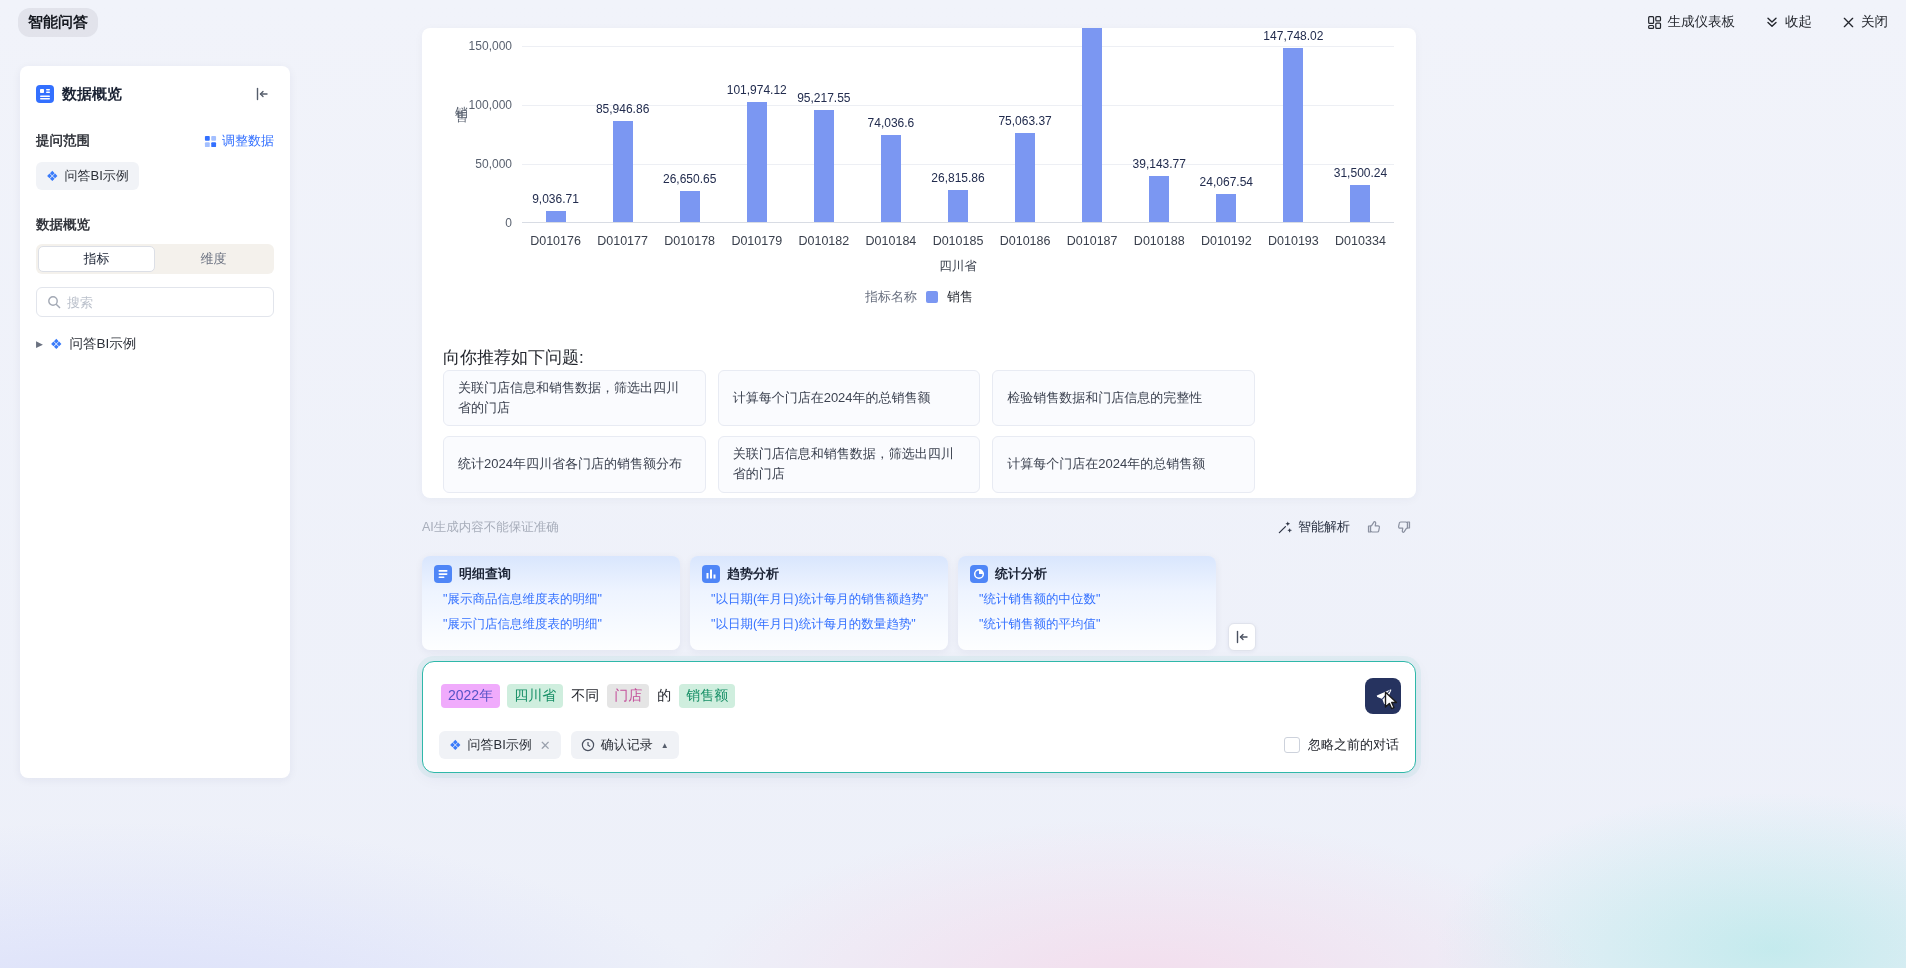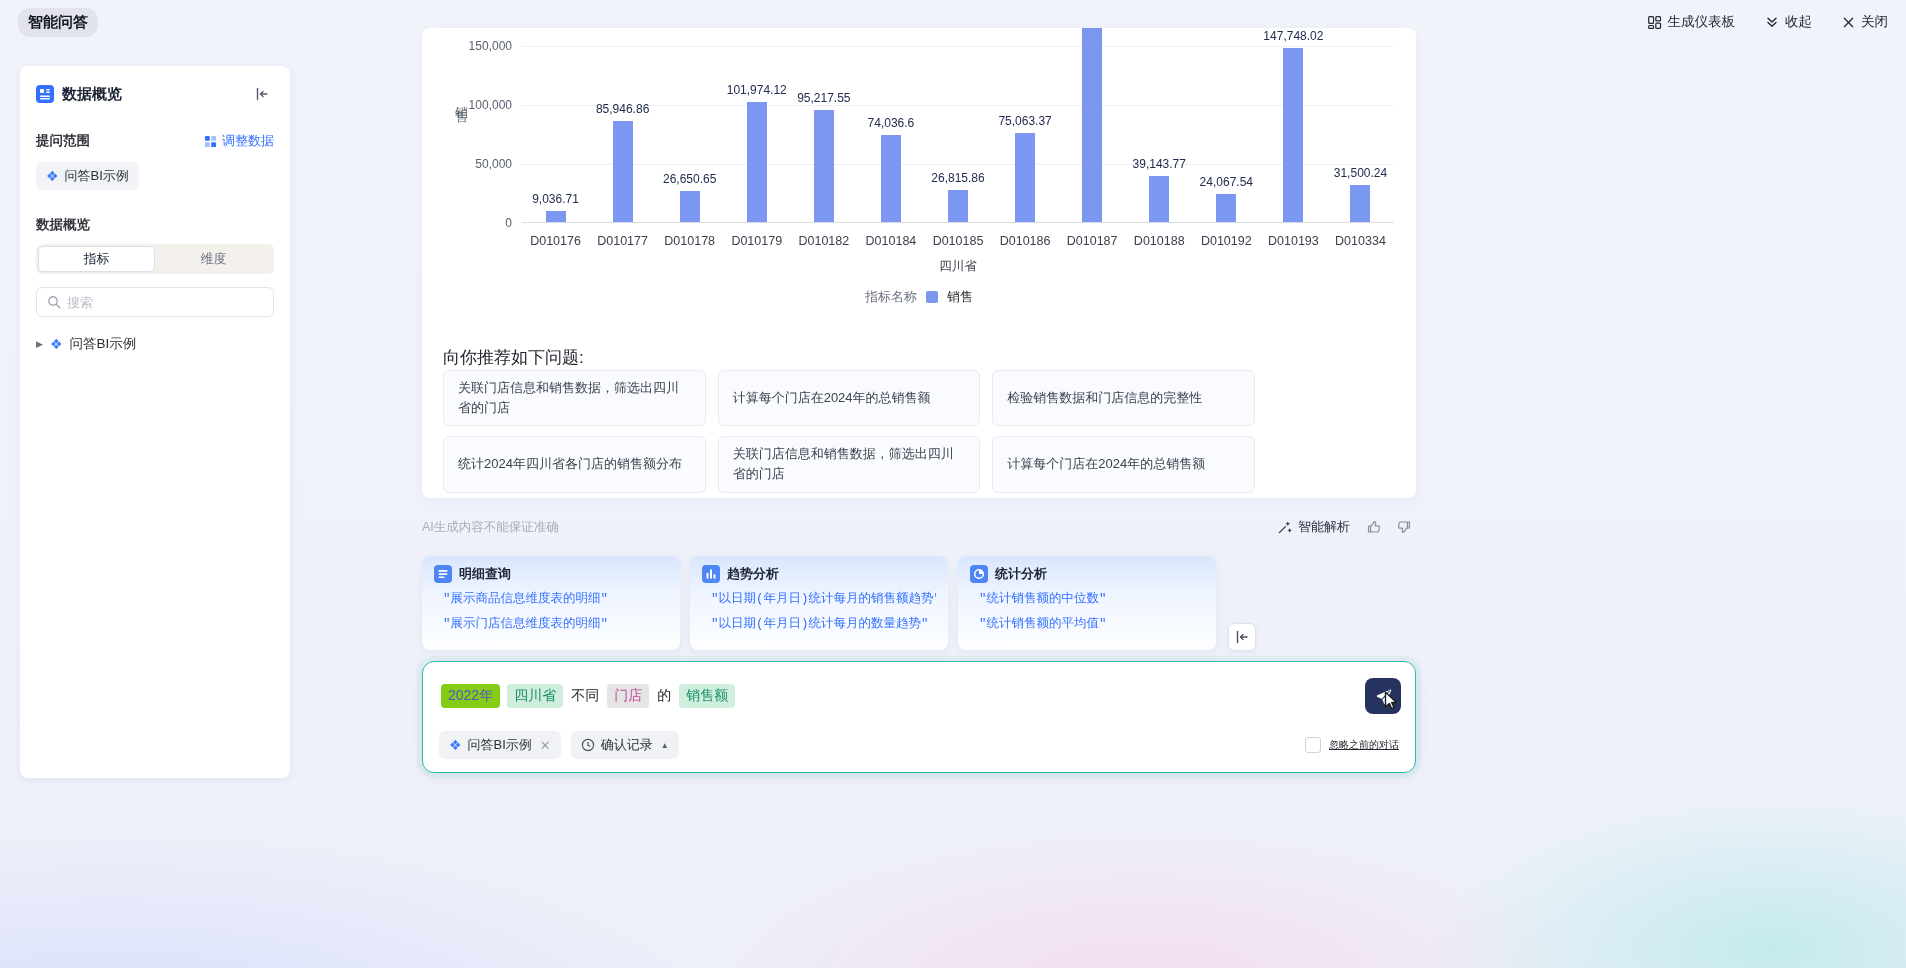--- a/index.html
+++ b/index.html
@@ -71,41 +71,41 @@
   .disclaimer{font-size:12.5px;color:#a7adba;}
   .ai-right{margin-left:auto;display:flex;align-items:center;gap:16px;padding-right:4px;}
   .smart-analysis{display:flex;align-items:center;gap:6px;font-size:13px;color:#2a3142;cursor:pointer;}
   .thumbs{display:flex;align-items:center;gap:14px;}
   .thumb{cursor:pointer;}
   .thumb.down svg{transform:rotate(180deg);}
 
   .cards-row{position:absolute;left:0;top:556px;display:flex;gap:10px;}
   .sg-card{width:258px;height:94px;border-radius:8px;padding:9px 12px;
     background:linear-gradient(180deg,#d9e6fd 0%,#eef4ff 38%,#fdfeff 100%);
-    box-shadow:0 2px 8px rgba(30,40,80,.06);font-family:Liberation Mono, monospace;}
+    box-shadow:0 2px 8px rgba(30,40,80,.06);}
   .sg-head{display:flex;align-items:center;gap:7px;}
   .sg-title{font-size:13px;font-weight:bold;color:#1c2436;}
   .sg-items{margin-top:4px;padding-left:9px;}
   .sg-item{font-size:12.5px;color:#3370ff;line-height:25px;cursor:pointer;white-space:nowrap;overflow:hidden;}
 
   .panel-collapse-btn{position:absolute;left:806px;top:623px;width:28px;height:28px;background:#fff;border:1px solid #e0e3ec;border-radius:6px;
     display:flex;align-items:center;justify-content:center;color:#4a5160;box-shadow:0 1px 4px rgba(30,40,80,.06);cursor:pointer;}
 
   
   .input-box{position:absolute;left:0;top:661px;width:994px;height:112px;background:#fff;border:1.5px solid #2fb8a9;border-radius:12px;
     box-shadow:0 0 0 5px rgba(47,184,169,.07),0 4px 18px rgba(30,40,80,.06);}
   .token-row{position:absolute;left:18px;top:22px;display:flex;align-items:center;gap:7px;font-size:14px;color:#23262d;}
   .token{padding:2px 7px;border-radius:4px;line-height:1.4;cursor:text;}
   .token-plain{padding:2px 1px;}
   .send-btn{position:absolute;right:14px;top:16px;width:36px;height:36px;border-radius:8px;background:#26335f;display:flex;align-items:center;justify-content:center;cursor:pointer;}
   .chips-row{position:absolute;left:16px;right:16px;bottom:13px;display:flex;align-items:center;gap:10px;}
   .chip{display:flex;align-items:center;gap:6px;background:#f0f2f6;border-radius:6px;padding:5px 10px;font-size:13px;color:#2a2e36;cursor:pointer;}
   .chip-x{color:#9aa1ad;font-size:13px;margin-left:2px;cursor:pointer;}
   .caret-up{font-size:8px;color:#555d6b;margin-left:2px;}
-  .ignore{margin-left:auto;display:flex;align-items:center;gap:8px;font-size:10px;color:#23262d;text-decoration:underline;}
+  .ignore{margin-left:auto;display:flex;align-items:center;gap:8px;font-size:13px;color:#23262d;}
   .checkbox{width:16px;height:16px;border:1px solid #cdd2dc;border-radius:3px;background:#fff;cursor:pointer;}
 
   .cursor{position:absolute;left:1380px;top:690px;z-index:99;pointer-events:none;}
 </style>
 </head>
 <body>
 
 <div class="topbar">
   <div class="app-title">智能问答</div>
   <div class="tb-right">
@@ -386,21 +386,21 @@
         <svg width="16" height="16" viewBox="0 0 16 16" fill="none" stroke="currentColor" stroke-width="1.4" stroke-linecap="round" stroke-linejoin="round">
           <path d="M3.5 2.5v11"></path>
           <path d="M13 8H6.5"></path>
           <path d="M9 5.5L6.5 8L9 10.5"></path>
         </svg>
       </span>
   </div>
 
   <div class="input-box">
     <div class="token-row">
-        <span class="token" style="background: #84cc16; color: rgb(85, 83, 198);">2022年</span>
+        <span class="token" style="background: #f0abfc; color: rgb(85, 83, 198);">2022年</span>
         <span class="token" style="background: rgb(207, 238, 222); color: rgb(23, 143, 102);">四川省</span>
         <span class="token token-plain" style="color: rgb(35, 38, 45);">不同</span>
         <span class="token" style="background: #e5e5e5; color: rgb(196, 80, 155);">门店</span>
         <span class="token token-plain" style="color: rgb(35, 38, 45);">的</span>
         <span class="token" style="background: rgb(207, 238, 222); color: rgb(23, 143, 102);">销售额</span>
       </div>
     <div class="send-btn">
       <span>
           <svg width="19" height="19" viewBox="0 0 20 20">
             <path d="M2.4 9.2L17.4 2.7c.5-.2 1 .3.8.8L11.7 17.7c-.2.5-.9.5-1.1 0l-1.9-5-5.2-2.3c-.5-.2-.5-.9-.1-1.2z" fill="#fff"></path>

